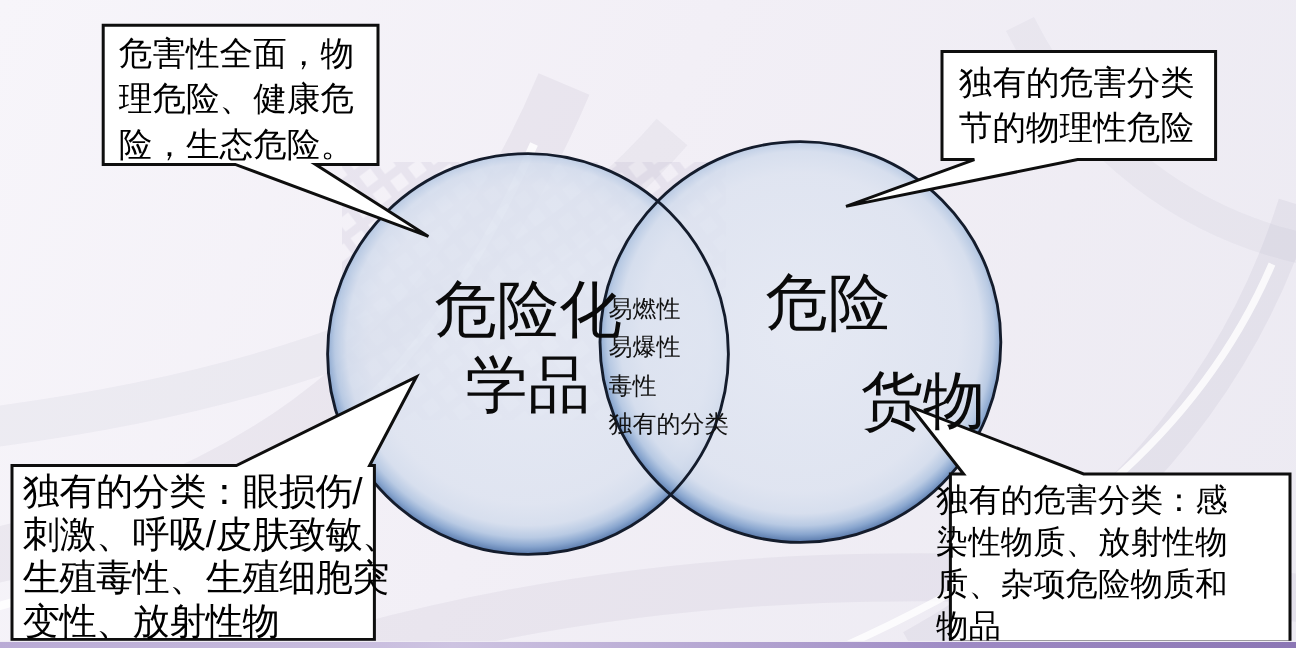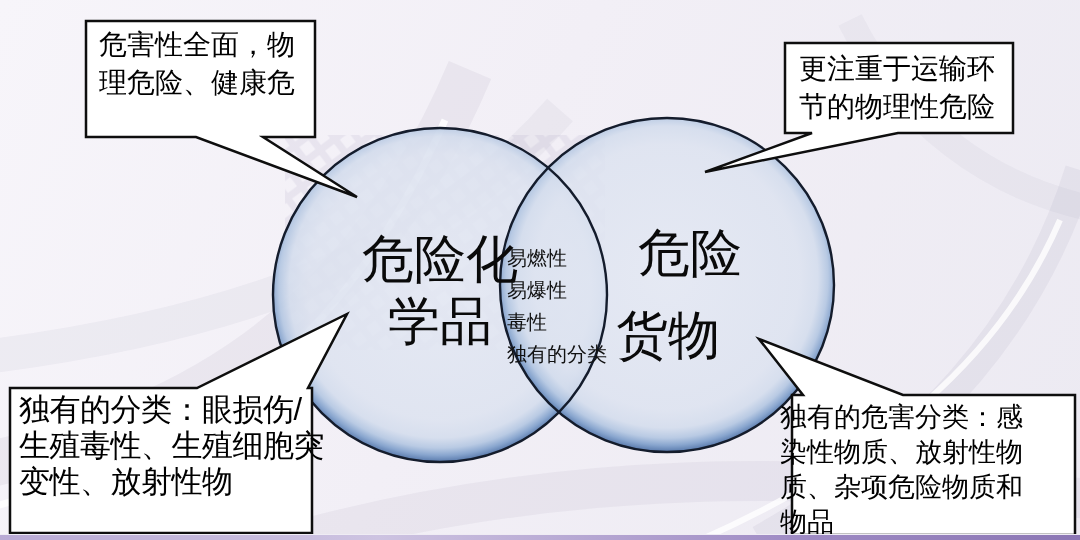--- a/index.html
+++ b/index.html
@@ -78,41 +78,43 @@
       <path d="M 10 388 L 197 388 L 347 314 L 308 388 L 312 388 L 312 533 L 10 533 Z"></path>
       <path d="M 792 395 L 803 395 L 759 339 L 903 395 L 1075 395 L 1075 535 L 792 535 Z"></path>
     </g>
   </svg>
 
   <div class="txt circle-label" style="left:320px;top:228px;">
     <div>危险化</div>
     <div>学品</div>
   </div>
   <div class="txt circle-label" style="left:570px;top:222px;">危险</div>
-  <div class="txt circle-label" style="left:548px;top:304px;">货物</div>
+  <div class="txt circle-label" style="left:581px;top:304px;text-align:right;">货物</div>
 
   <div class="txt lens-text" style="left:507px;top:242px;">
     <div>易燃性</div>
     <div>易爆性</div>
     <div>毒性</div>
     <div>独有的分类</div>
   </div>
 
   <div class="txt co-text" style="left:99px;top:26px;">
     <div>危害性全面，物</div>
     <div>理危险、健康危</div>
+    <div>险，生态危险。</div>
   </div>
 
   <div class="txt co-text" style="left:799px;top:50px;">
-    <div>更注重于运输环</div>
+    <div>独有的危害分类</div>
     <div>节的物理性危险</div>
   </div>
 
   <div class="txt co-text small" style="left:19px;top:392px;">
     <div>独有的分类：眼损伤/</div>
+    <div>刺激、呼吸/皮肤致敏、</div>
     <div>生殖毒性、生殖细胞突</div>
     <div>变性、放射性物</div>
   </div>
 
   <div class="txt co-text small2" style="left:780px;top:400px;">
     <div>独有的危害分类：感</div>
     <div>染性物质、放射性物</div>
     <div>质、杂项危险物质和</div>
     <div>物品</div>
   </div>

